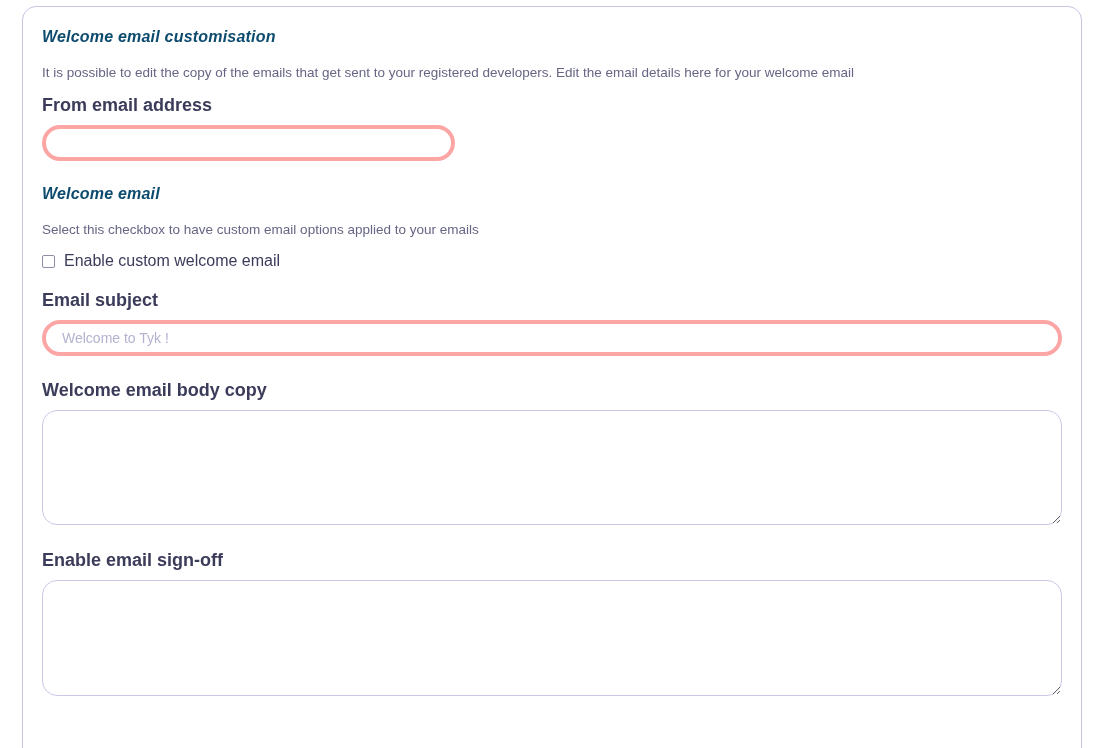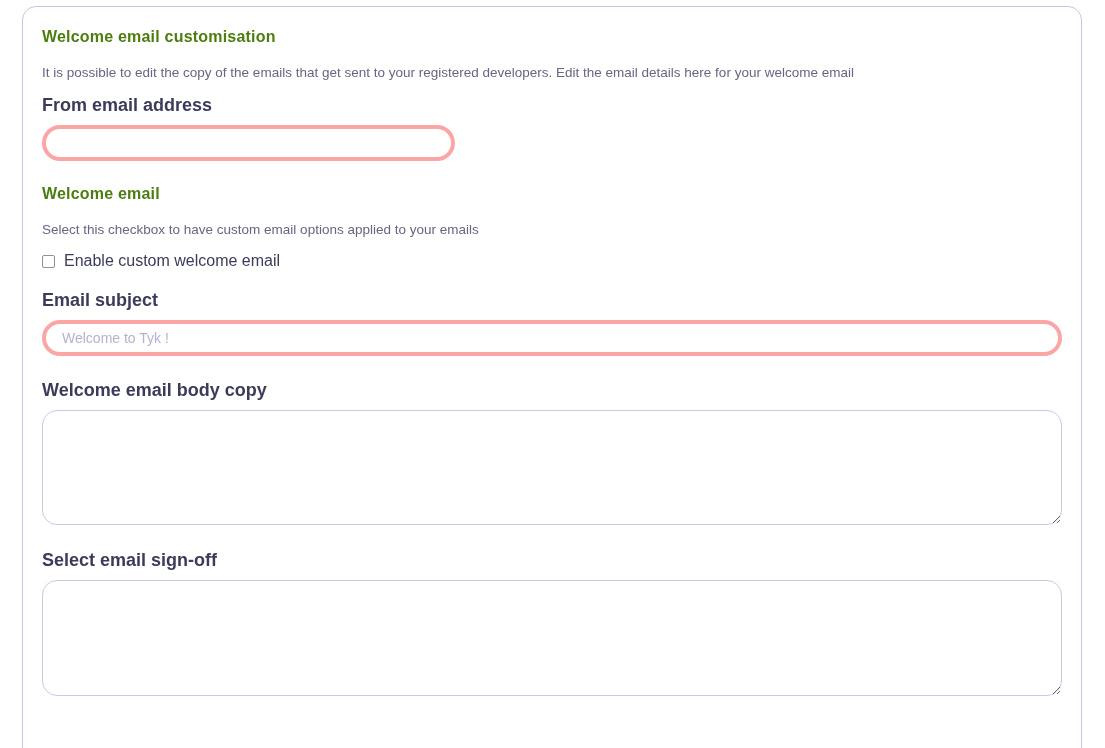--- a/index.html
+++ b/index.html
@@ -17,23 +17,24 @@
     width: 1060px;
     height: 900px; 
     border: 1px solid #c7c5e3;
     border-radius: 14px;
     background: #ffffff;
     padding: 21px 19px;
   }
   h2.section-title {
     font-size: 16px;
     font-weight: 600;
-    color: #4d7c0f;
+    color: #0c4a6e;
     letter-spacing: 0.2px;
     margin-bottom: 18px;
+    font-style: italic;
   }
   h2.second {
     margin-top: 22px;
   }
   p.section-desc {
     font-size: 13.5px;
     color: #666684;
     line-height: 18px;
     margin-bottom: 13px;
   }
@@ -126,17 +127,17 @@
     <label>Email subject</label>
     <input type="text" class="text-input" placeholder="Welcome to Tyk !" style="">
   </div>
 
   <div class="field mb-sub">
     <label>Welcome email body copy</label>
     <textarea class="text-area ta-body" style=""></textarea>
   </div>
 
   <div class="field">
-    <label>Select email sign-off</label>
+    <label>Enable email sign-off</label>
     <textarea class="text-area ta-signoff" style=""></textarea>
   </div>
 
 </div>
 
 </body></html>

